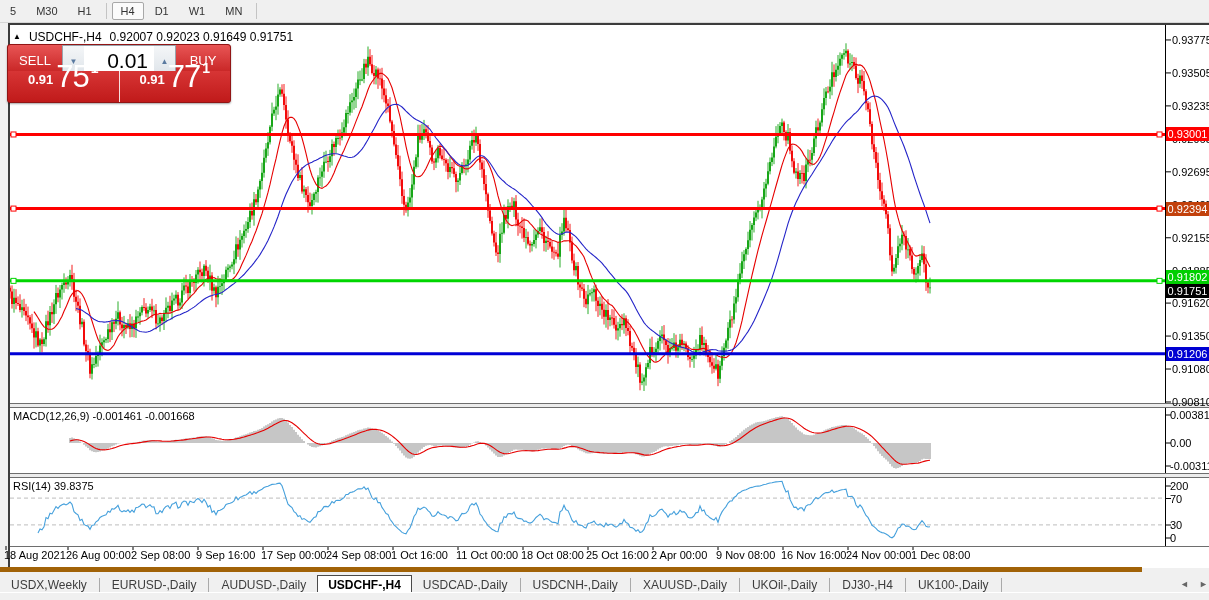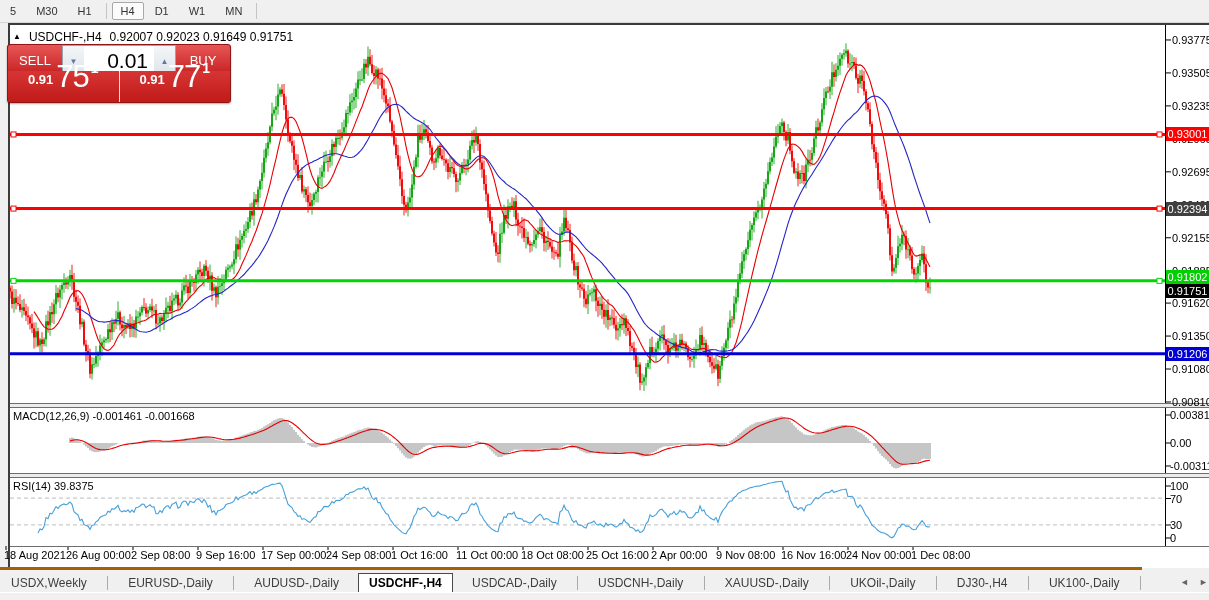--- a/index.html
+++ b/index.html
@@ -51,21 +51,21 @@
   .tp-small{font-size:13px;font-weight:bold;margin:0 3px 3px 0;}
   .tp-big{font-size:31px;font-weight:normal;line-height:26px;letter-spacing:-1px;}
   .tp-sup{font-size:14px;font-weight:bold;margin:0 0 14px 2px;}
 
   
   #chart-title{position:absolute;left:13px;top:30px;font-size:12px;color:#000;display:flex;gap:8px;align-items:center;}
   #collapse-arrow{font-size:8px;line-height:10px;}
 
   
   #tab-bar{position:absolute;left:0;top:567px;width:1142px;height:25px;background:#f0f0f0;
-    border-top:3px solid #a16207;display:flex;align-items:center;font-size:12px;color:#3d3d3d;justify-content:space-between;}
+    border-top:5px solid #a16207;display:flex;align-items:center;font-size:12px;color:#3d3d3d;}
   .chart-tab{padding:2px 11px;white-space:nowrap;cursor:pointer;}
   .chart-tab.active{background:#fff;border:1px solid #4a4a4a;font-weight:bold;color:#000;padding:2px 10px;}
   .tab-sep{width:1px;height:14px;background:#aaa;margin:0 1px;}
   .tab-arrow{position:absolute;top:7px;font-size:9px;color:#666;cursor:pointer;line-height:10px;}
   #bottom-strip{position:absolute;left:0;top:592px;width:1209px;height:8px;background:#f0f0f0;border-top:1px solid #fff;}
 </style>
 </head>
 <body>
 
 <div id="app">
@@ -202,28 +202,28 @@
       <div class="price-tick-label" style="top: 132.867px;">0.92965</div>
       <div class="price-tick-label" style="top: 165.834px;">0.92695</div>
       <div class="price-tick-label" style="top: 198.801px;">0.92425</div>
       <div class="price-tick-label" style="top: 231.768px;">0.92155</div>
       <div class="price-tick-label" style="top: 264.735px;">0.91885</div>
       <div class="price-tick-label" style="top: 297.091px;">0.91620</div>
       <div class="price-tick-label" style="top: 330.058px;">0.91350</div>
       <div class="price-tick-label" style="top: 363.025px;">0.91080</div>
       <div class="price-tick-label" style="top: 395.992px;">0.90810</div>
       <div class="price-box" style="top: 127.471px; background: rgb(255, 0, 0);">0.93001</div>
-      <div class="price-box" style="top: 201.586px; background: #404040;">0.92394</div>
+      <div class="price-box" style="top: 201.586px; background: #c2410c;">0.92394</div>
       <div class="price-box" style="top: 269.869px; background: rgb(0, 207, 0);">0.91802</div>
       <div class="price-box" style="top: 284.096px; background: rgb(0, 0, 0);">0.91751</div>
       <div class="price-box" style="top: 346.641px; background: rgb(0, 0, 210);">0.91206</div>
       <div class="sub-axis-label" style="top: 409px;">0.003811</div>
       <div class="sub-axis-label" style="top: 437px;">0.00</div>
       <div class="sub-axis-label" style="top: 460px;">-0.003115</div>
-      <div class="sub-axis-label" style="top: 480px;">100</div>
+      <div class="sub-axis-label" style="top: 480px;">200</div>
       <div class="sub-axis-label" style="top: 492.5px;">70</div>
       <div class="sub-axis-label" style="top: 519px;">30</div>
       <div class="sub-axis-label" style="top: 532px;">0</div>
     </div>
   <div id="xaxis-labels">
       <div class="x-label" style="left: 4px;">18 Aug 2021</div>
       <div class="x-label" style="left: 66px;">26 Aug 00:00</div>
       <div class="x-label" style="left: 131px;">2 Sep 08:00</div>
       <div class="x-label" style="left: 196px;">9 Sep 16:00</div>
       <div class="x-label" style="left: 261px;">17 Sep 00:00</div>

